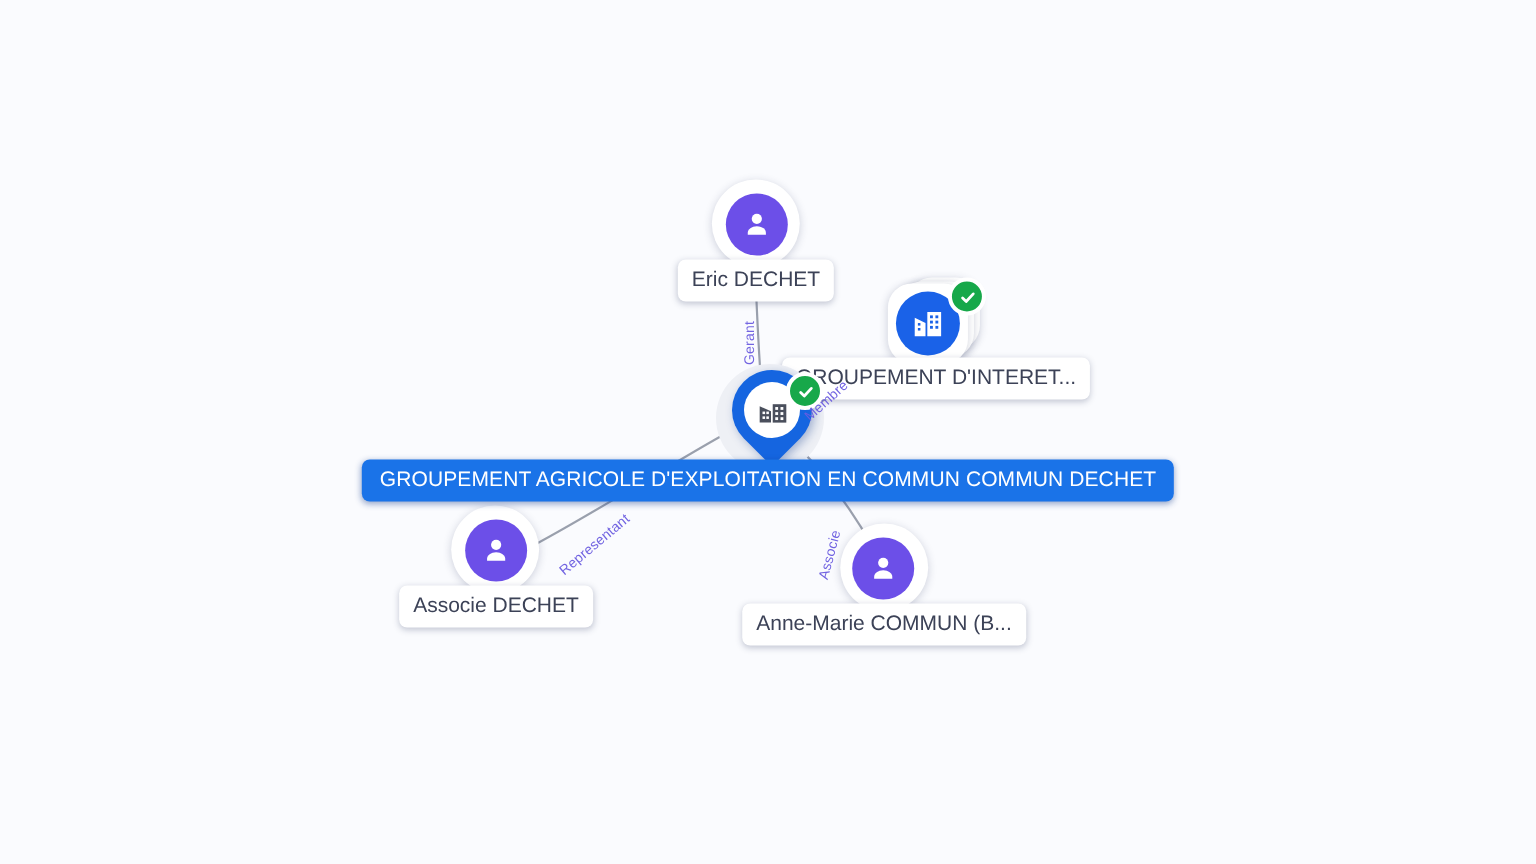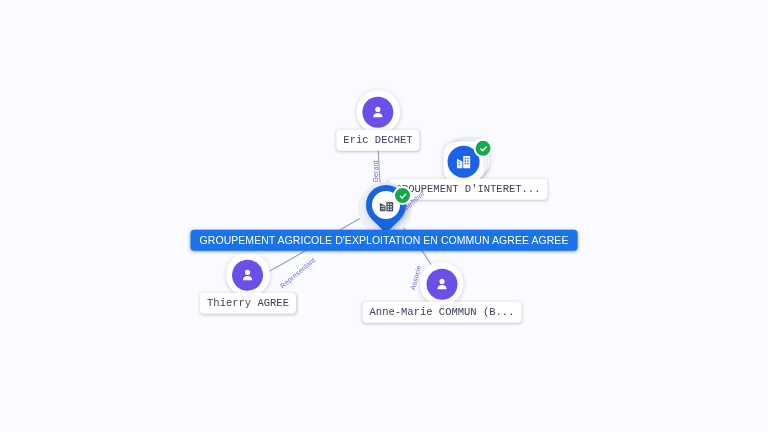--- a/index.html
+++ b/index.html
@@ -31,21 +31,20 @@
     pointer-events: none;
   }
 
   
   .node {
     position: absolute;
     transform: translate(-50%, -50%);
     display: flex;
     flex-direction: column;
     align-items: center;
-    font-family: Liberation Mono, monospace;
   }
 
   
   .person-badge {
     width: 44px;
     height: 44px;
     border-radius: 50%;
     background: #ffffff;
     box-shadow: 0 1px 4px rgba(40,50,90,0.22);
     display: flex;
@@ -262,21 +261,21 @@
 
   <div class="node" style="left:248px; top:283px;">
     <div class="person-badge">
       <div class="person-disc">
         <svg width="17" height="17" viewBox="0 0 24 24" fill="#ffffff">
           <circle cx="12" cy="8" r="3.6"></circle>
           <path d="M12 13.2c-3.6 0-6.4 2.1-6.4 4.7v1.3h12.8v-1.3c0-2.6-2.8-4.7-6.4-4.7z"></path>
         </svg>
       </div>
     </div>
-    <div class="node-label">Thierry AGREE</div>
+    <div class="node-label">Associe DECHET</div>
   </div>
 
   <div class="node" style="left:442px; top:292px;">
     <div class="person-badge">
       <div class="person-disc">
         <svg width="17" height="17" viewBox="0 0 24 24" fill="#ffffff">
           <circle cx="12" cy="8" r="3.6"></circle>
           <path d="M12 13.2c-3.6 0-6.4 2.1-6.4 4.7v1.3h12.8v-1.3c0-2.6-2.8-4.7-6.4-4.7z"></path>
         </svg>
       </div>
@@ -306,16 +305,16 @@
       </div>
       <div class="check-badge" style="left:36px; top:4px;">
         <svg width="8" height="8" viewBox="0 0 24 24" fill="none" stroke="#ffffff" stroke-width="4.2" stroke-linecap="round" stroke-linejoin="round">
           <path d="M4 12.8 L9.4 18 L20 6.6"></path>
         </svg>
       </div>
     </div>
   </div>
 
   <div class="label-abs" style="left:384px; top:242px; transform: translate(-50%,-50%);">
-    <div class="node-label selected">GROUPEMENT AGRICOLE D'EXPLOITATION EN COMMUN AGREE AGREE</div>
+    <div class="node-label selected">GROUPEMENT AGRICOLE D'EXPLOITATION EN COMMUN COMMUN DECHET</div>
   </div>
 
 </div>
 
 </body></html>

